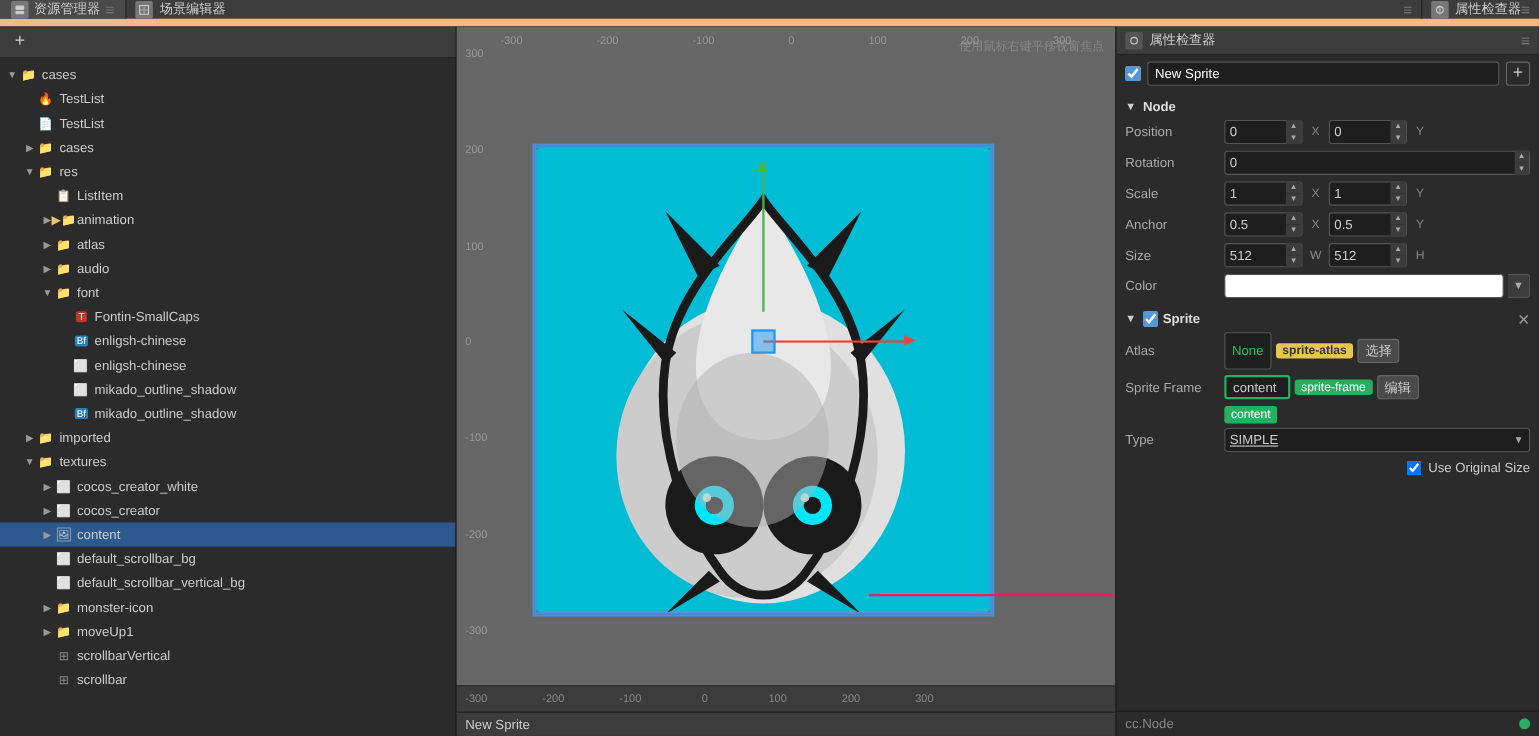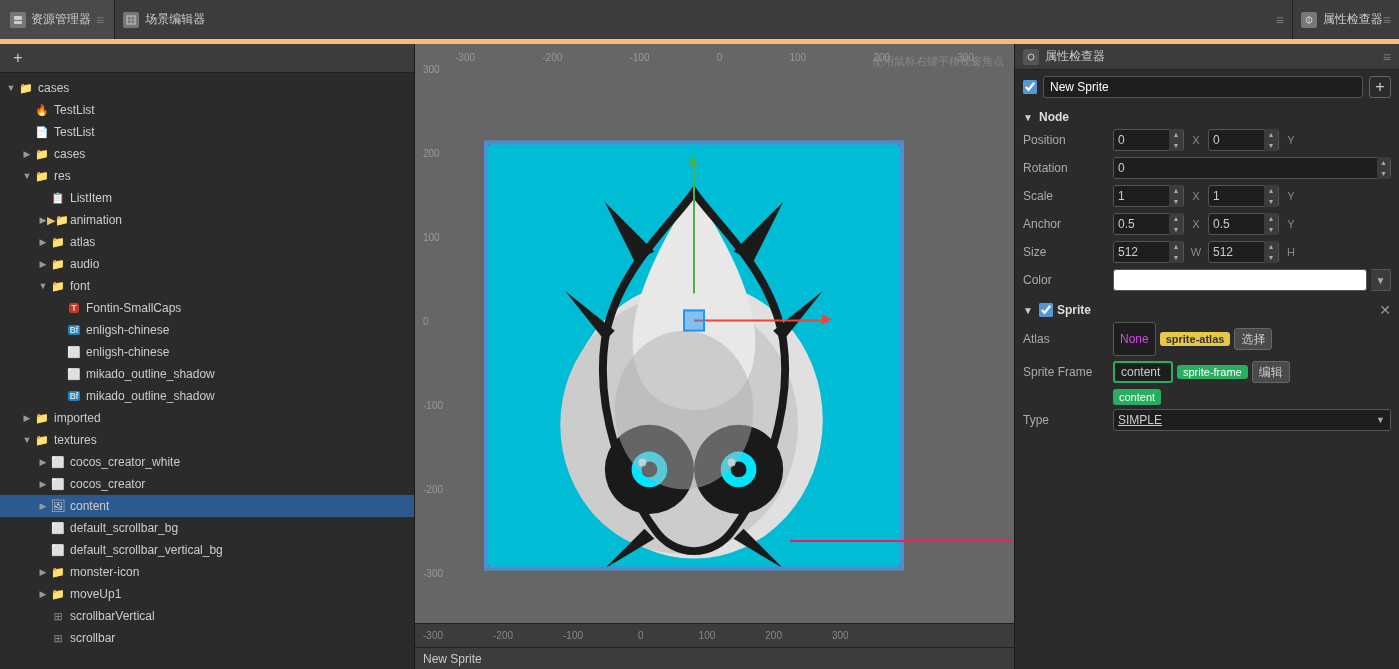--- a/index.html
+++ b/index.html
@@ -11,23 +11,23 @@
       width: 1399px;
       height: 669px;
       overflow: hidden;
       display: flex;
       flex-direction: column;
     }
 
     
     .top-bar {
       display: flex;
-      height: 44px;
+      height: 24px;
       background: #3c3c3c;
-      border-bottom: 5px solid #fdba74;
+      border-bottom: 7px solid #fdba74;
       flex-shrink: 0;
     }
     .panel-tab {
       display: flex;
       align-items: center;
       padding: 0 10px;
       font-size: 12px;
       color: #ccc;
       border-right: 1px solid #222;
       gap: 5px;
@@ -366,21 +366,21 @@
     .atlas-row {
       display: flex;
       align-items: center;
       gap: 4px;
     }
     .atlas-none {
       background: #1e1e1e;
       border: 1px solid #555;
       border-radius: 3px;
       padding: 16px 6px;
-      color: #d946ef;
+      color: #22c55e;
       font-size: 12px;
       height: 22px;
       display: flex;
       align-items: center;
     }
     .atlas-badge {
       background: #e8c84a;
       color: #333;
       font-size: 11px;
       padding: 1px 6px;
@@ -1077,21 +1077,29 @@
               <option>SIMPLE</option>
               <option>SLICED</option>
               <option>TILED</option>
               <option>FILLED</option>
             </select>
             <span class="dropdown-arrow">▼</span>
           </div>
         </div>
 
         
+        <div class="use-original-row">
+          <input type="checkbox" checked="" style="">
+          <span>Use Original Size</span>
+        </div>
 
         
       </div>
 
     </div>
 
+    <div class="cc-node-label">
+      <span>cc.Node</span>
+      <span class="cc-node-dot"></span>
+    </div>
   </div>
 
 </div>
 
 </body></html>

